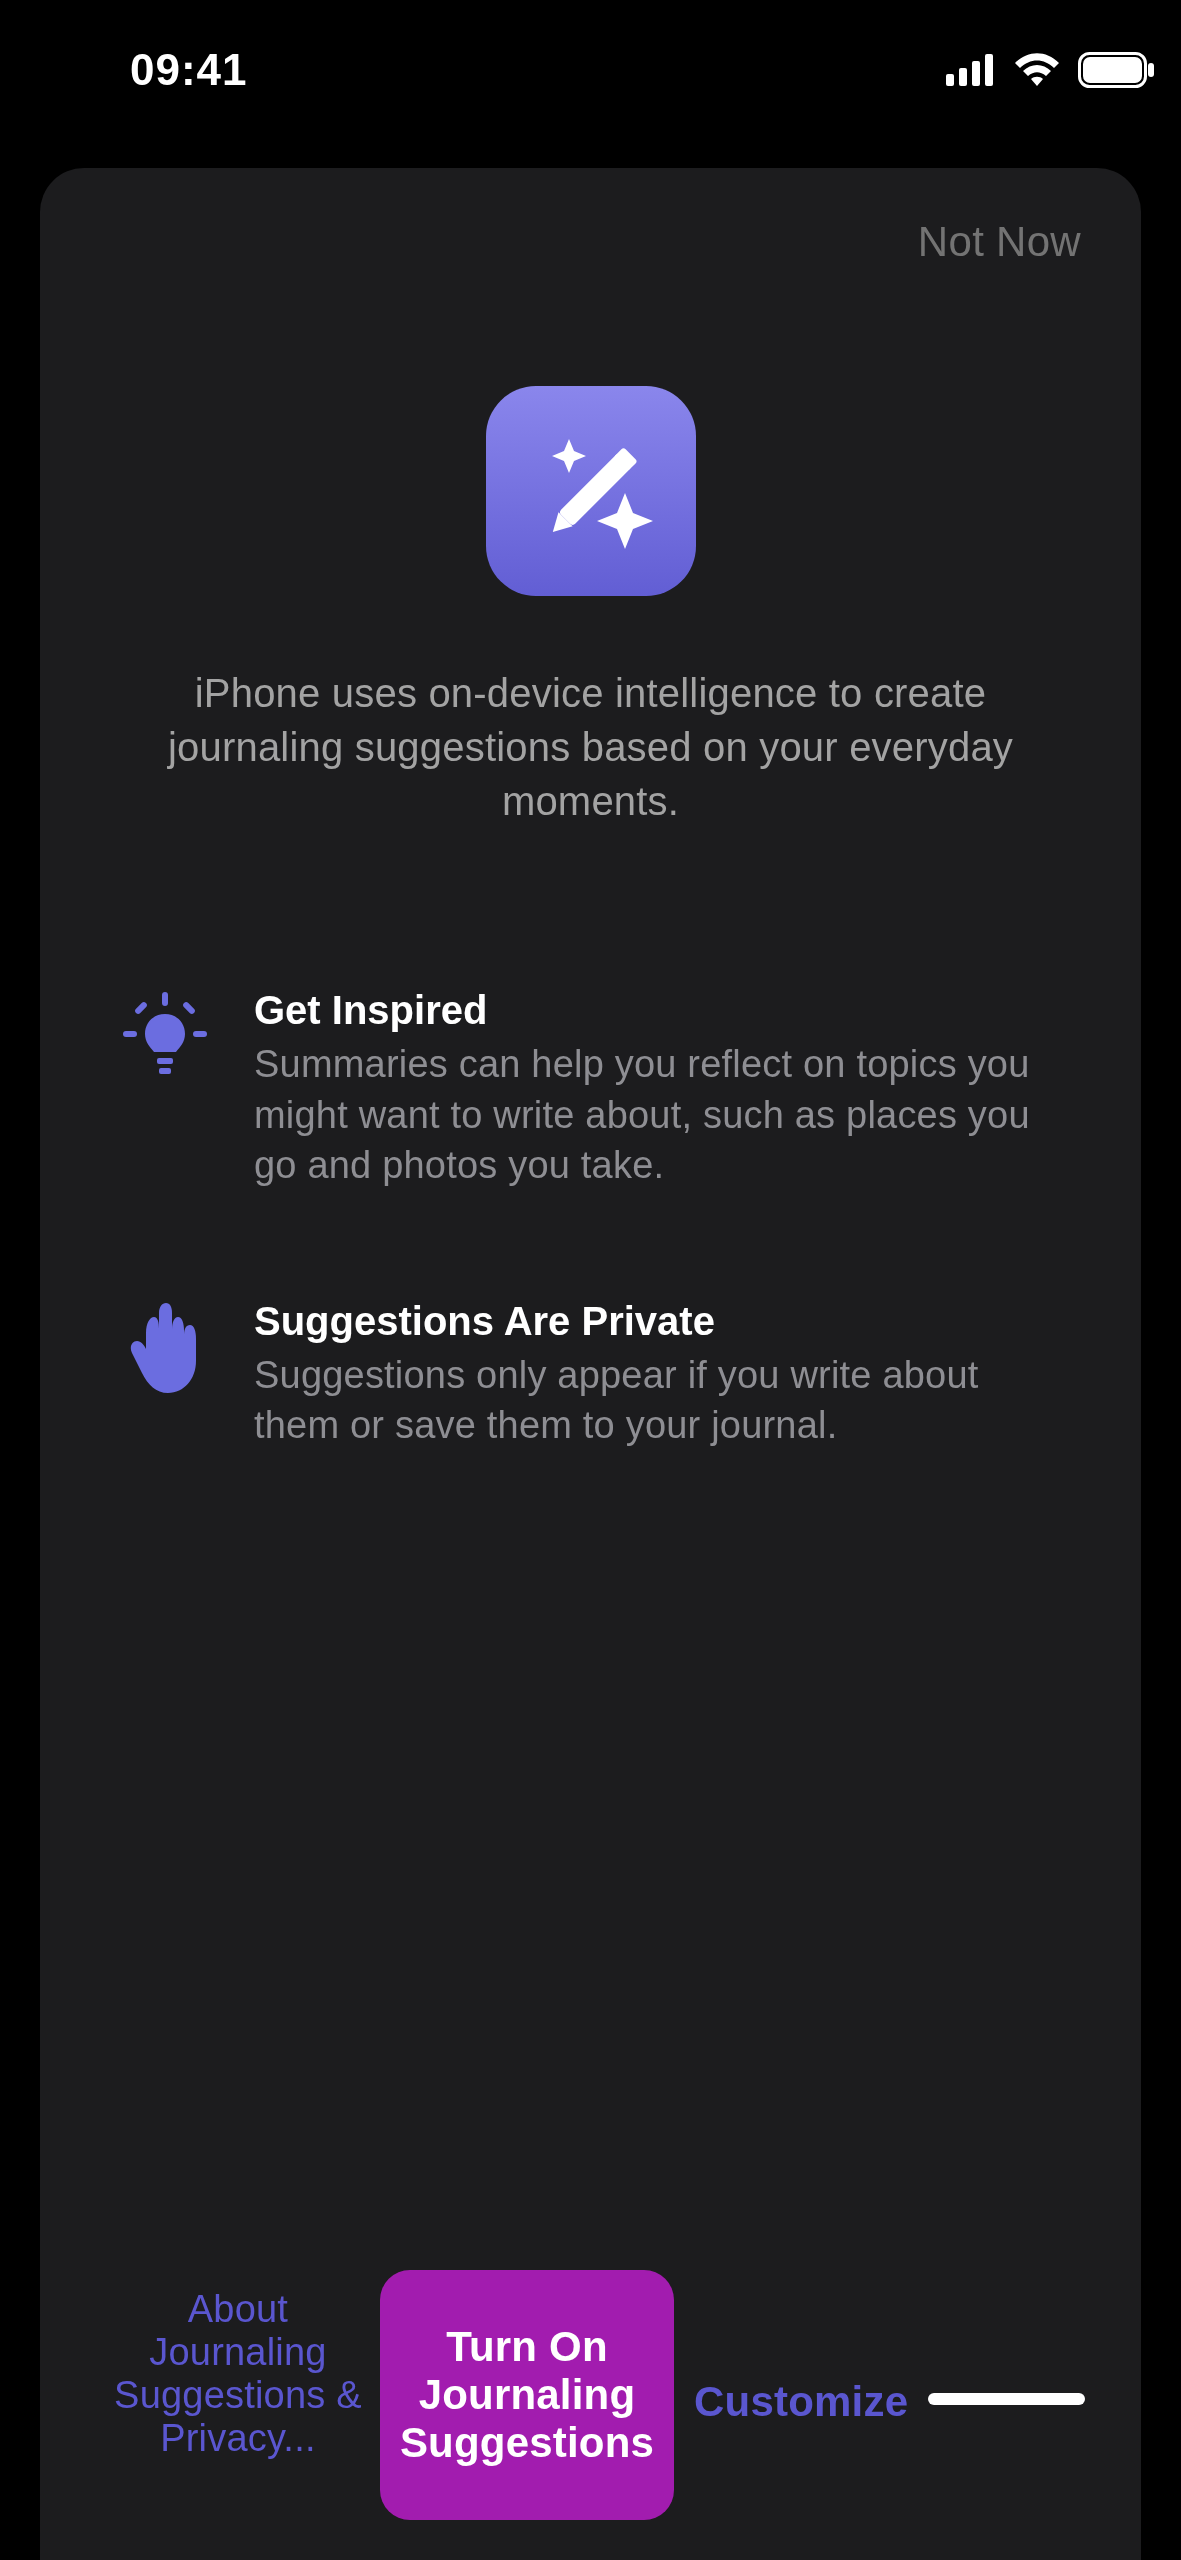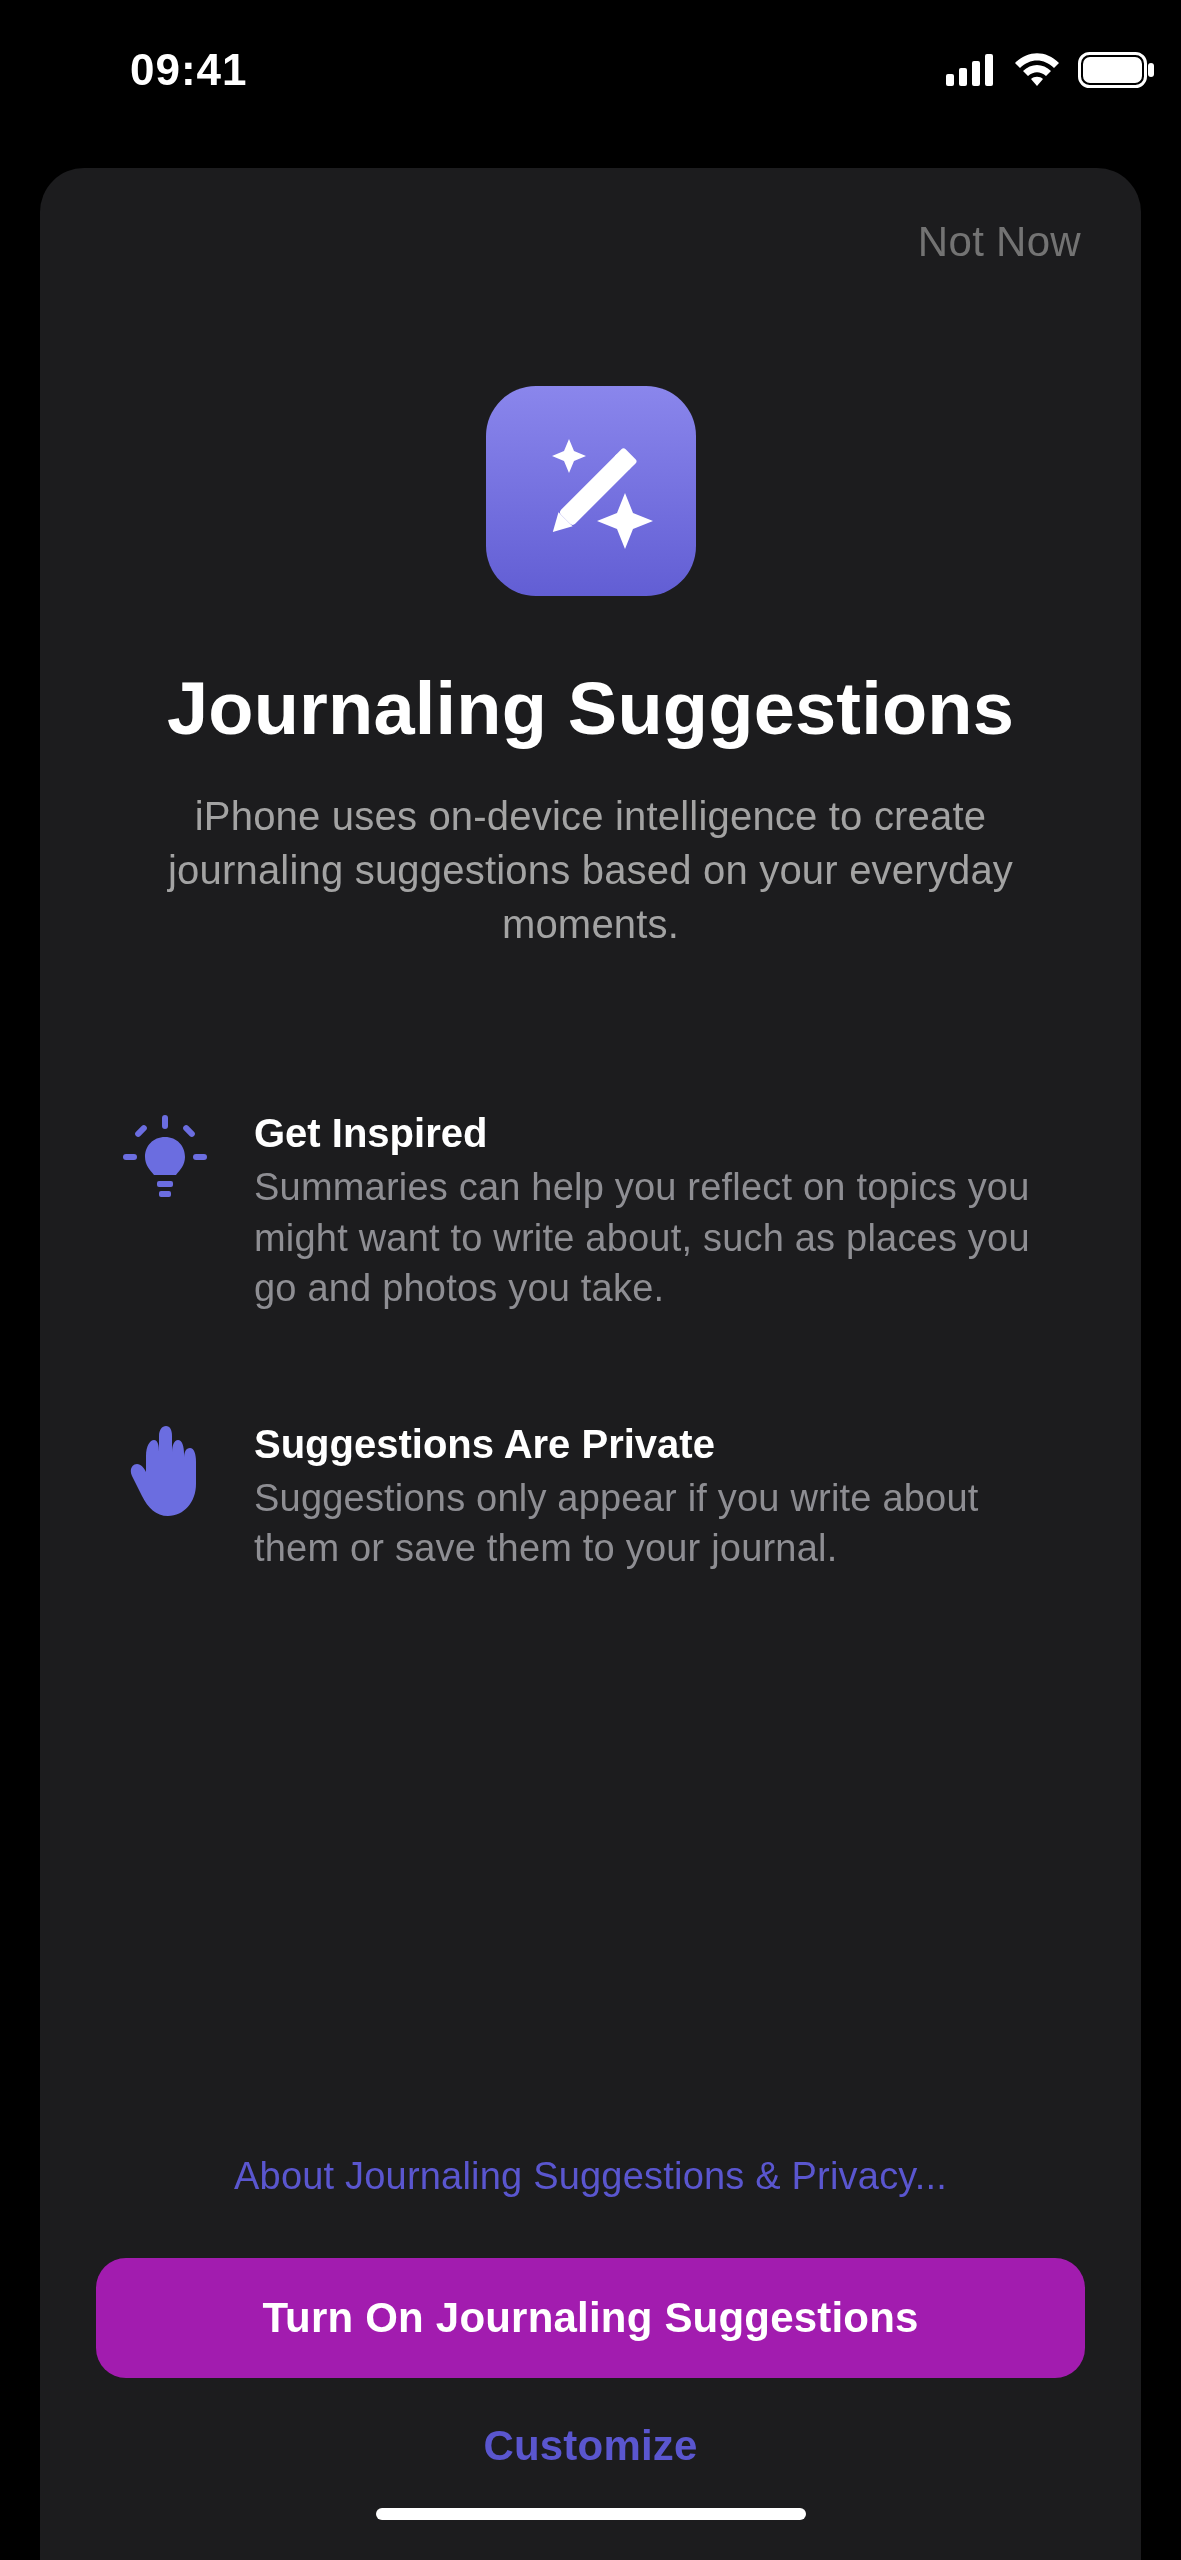--- a/index.html
+++ b/index.html
@@ -120,21 +120,21 @@
   .feature-text p {
     font-size: 38px;
     line-height: 1.33;
     color: #8e8e93;
     letter-spacing: 0.2px;
   }
 
   .footer {
     margin-top: auto;
     display: flex;
-    flex-direction: column;
+    flex-direction: row;
     align-items: stretch;
   }
 
   .privacy-link {
     text-align: center;
     color: #5a56cf;
     font-size: 38px;
     font-weight: 500;
     background: none;
     border: none;
@@ -218,21 +218,20 @@
 
         <path fill="#fff" d="M104 72 L112 92 L132 100 L112 108 L104 128 L96 108 L76 100 L96 92 Z"></path>
 
         <g transform="rotate(-45 70 70)">
           <rect x="32" y="62" width="84" height="20" rx="4" fill="#fff"></rect>
           <polygon points="32,62 32,82 14,72" fill="#fff"></polygon>
           <rect x="110" y="62" width="14" height="20" rx="3" fill="#fff"></rect>
         </g>
       </svg>
     </div>
-    <h1>Journaling Suggestions</h1>
     <p>iPhone uses on-device intelligence to create journaling suggestions based on your everyday moments.</p>
   </div>
 
   <div class="features">
     <div class="feature-row">
       <div class="feature-icon">
         <svg width="84" height="92" viewBox="0 0 84 92">
           <g fill="#6b6de0">
             <rect x="36" y="76" width="12" height="6" rx="2"></rect>
             <rect x="34" y="66" width="16" height="6" rx="2"></rect>

